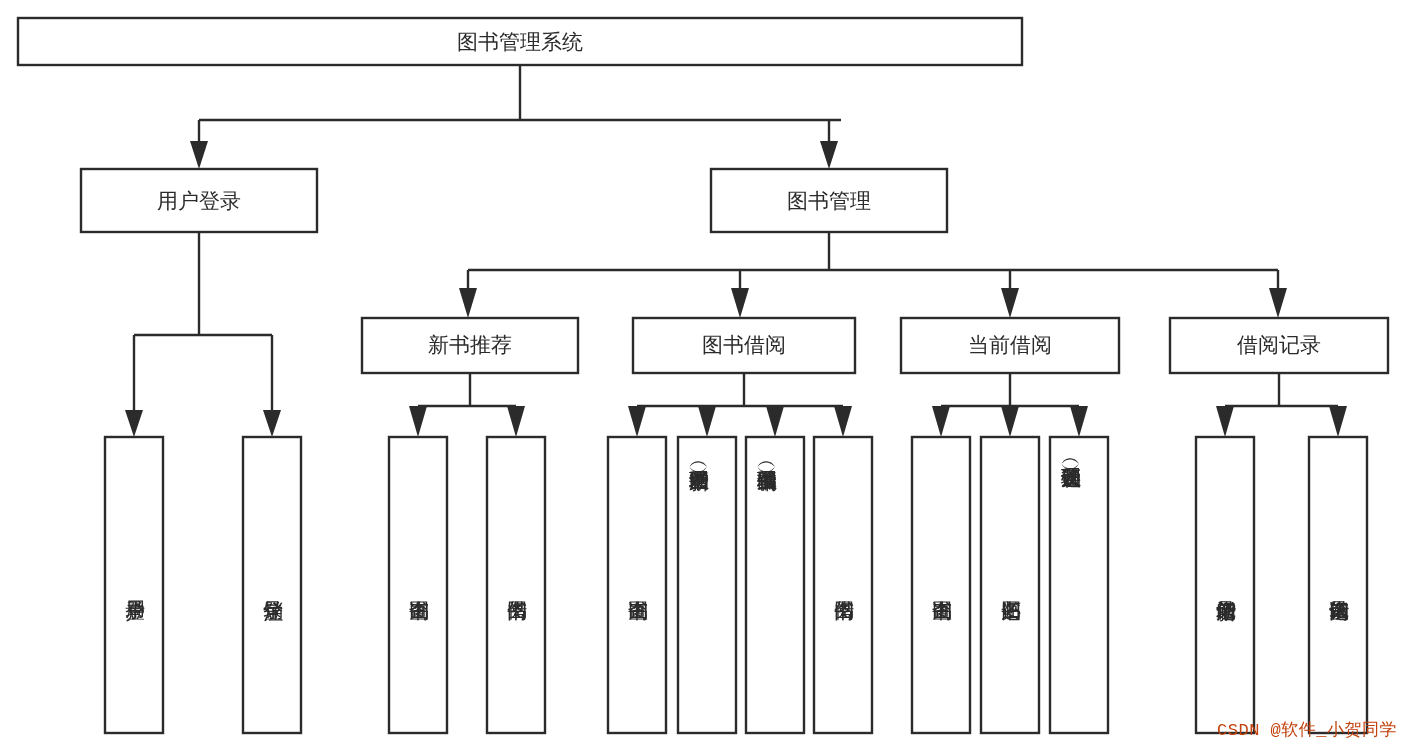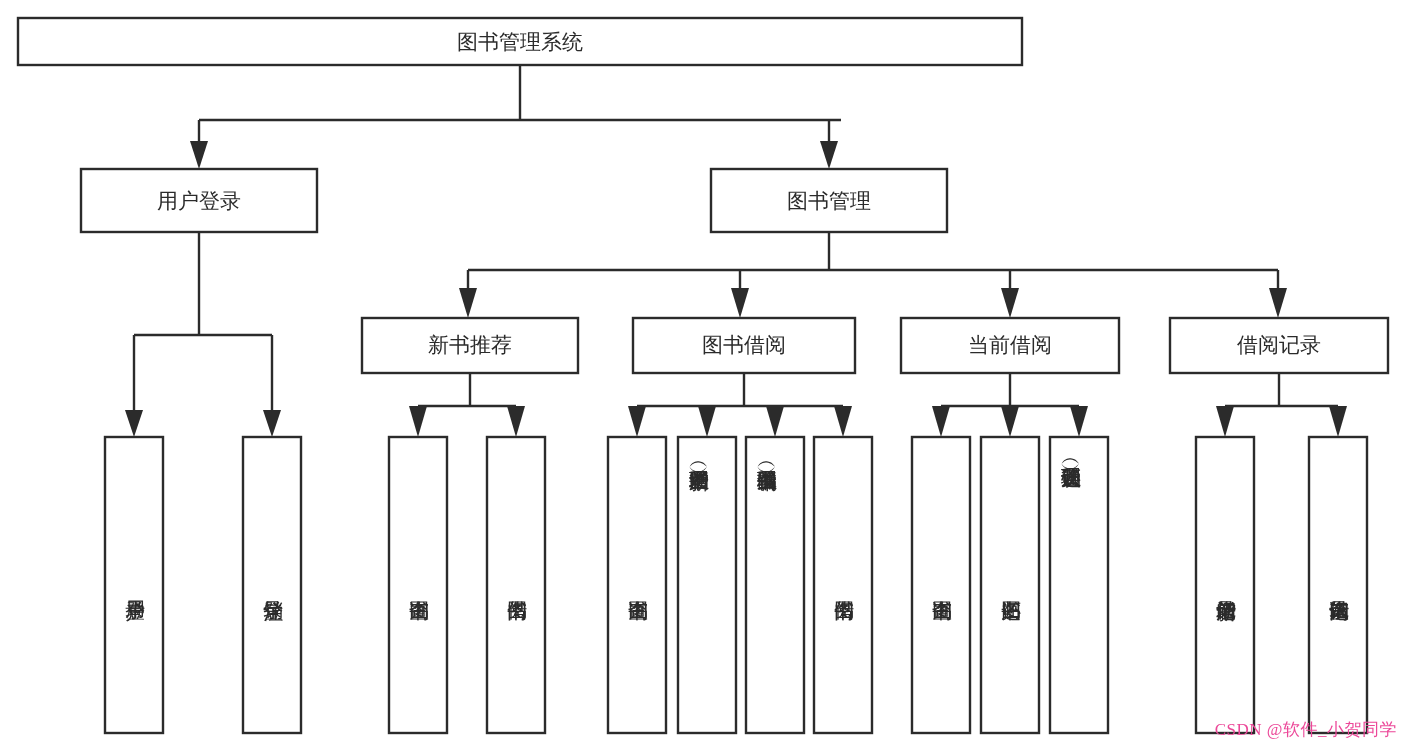--- a/index.html
+++ b/index.html
@@ -42,23 +42,23 @@
     fill: none;
   }
   .arrow-head {
     fill: #2b2b2b;
     stroke: none;
   }
   .watermark {
     position: absolute;
     right: 8px;
     bottom: 6px;
-    color: #ec4899;
+    color: #c2410c;
     font-size: 17px;
-    font-family: Liberation Serif, serif;
+    font-family: Liberation Mono, monospace;
     white-space: nowrap;
     letter-spacing: 0.5px;
     user-select: none;
   }
 </style>
 </head>
 <body>
 
 <svg id="diagram" viewBox="0 0 1405 747" xmlns="http://www.w3.org/2000/svg">
 

